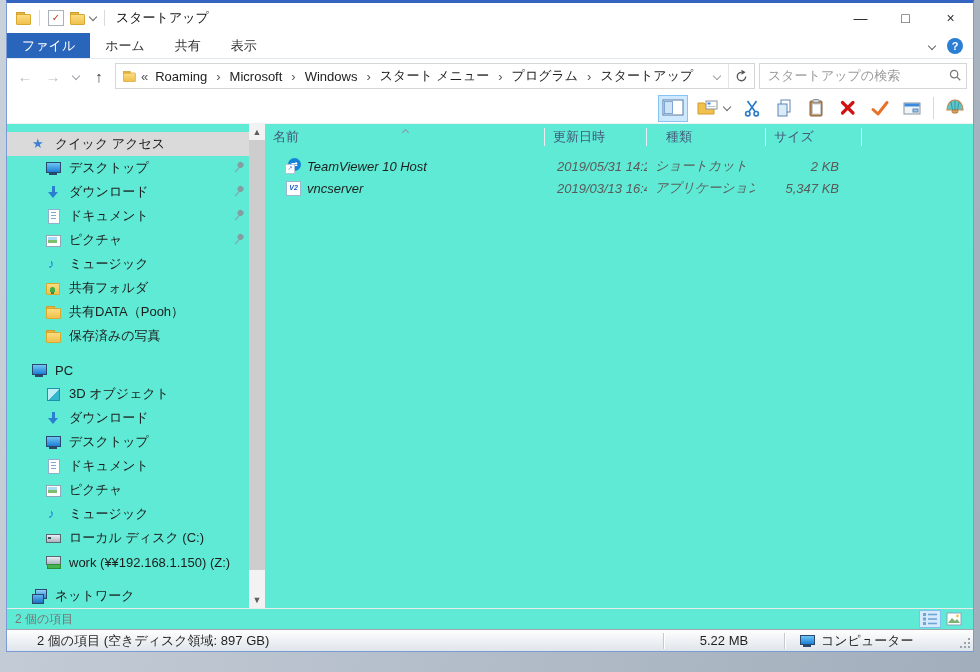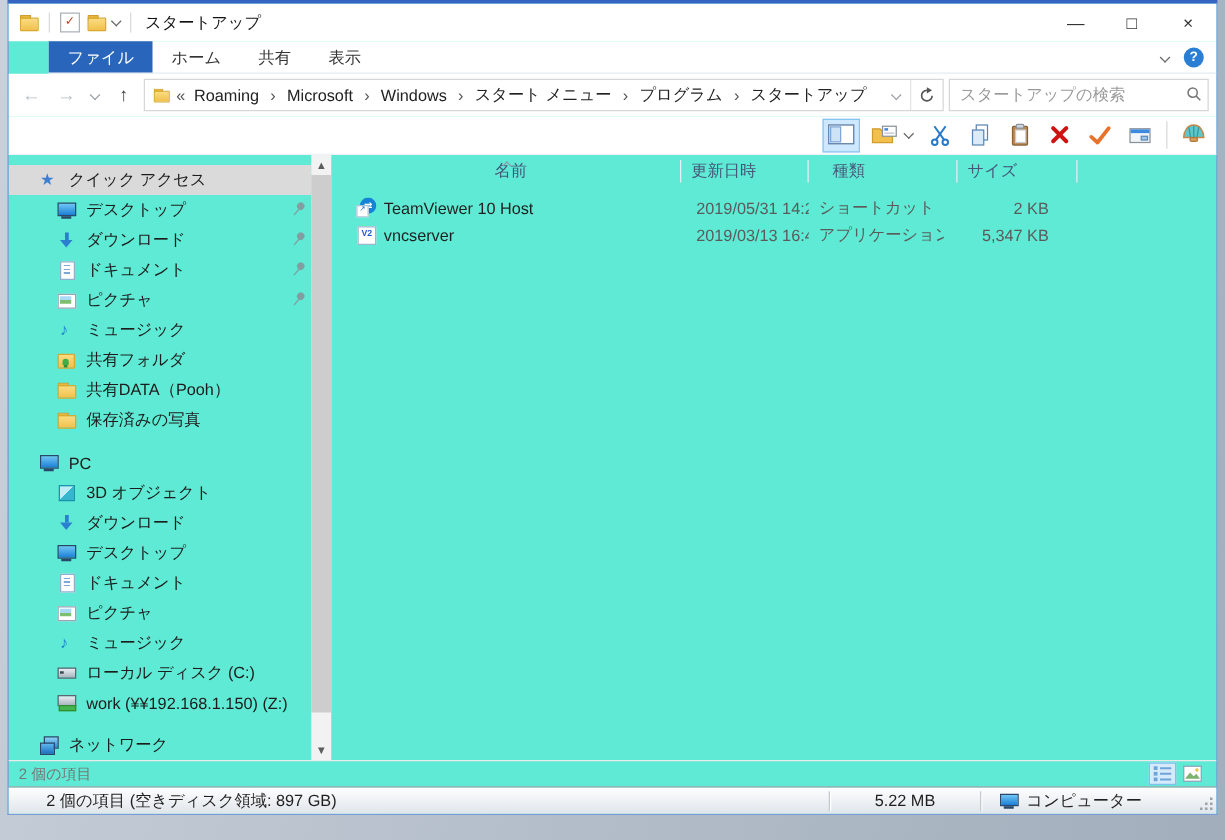--- a/index.html
+++ b/index.html
@@ -14,21 +14,21 @@
   
   .titlebar { height:30px; display:flex; align-items:center; background:#fff; flex:none; }
   .qat { display:flex; align-items:center; gap:5px; padding-left:8px; }
   .qat-sep { width:1px; height:16px; background:#d9d9d9; margin:0 3px; }
   .title-text { margin-left:8px; font-size:13px; color:#111; }
   .win-controls { margin-left:auto; display:flex; height:100%; }
   .win-btn { width:45px; height:100%; display:flex; align-items:center; justify-content:center;
     font-size:14px; color:#333; cursor:default; }
 
   
-  .tabrow { height:26px; display:flex; align-items:stretch; border-bottom:1px solid #e4e9f2; flex:none; background:#fff;margin-left:32px; }
+  .tabrow { height:26px; display:flex; align-items:stretch; border-bottom:1px solid #e4e9f2; flex:none; background:#fff; }
   .tab { padding:0 15px; display:flex; align-items:center; font-size:13px; color:#333; }
   .tab.active { background:#2a65bc; color:#fff; }
   .tabrow-right { margin-left:auto; display:flex; align-items:center; gap:12px; padding-right:10px; }
   .help-circle { width:16px; height:16px; border-radius:50%; background:#2a7fd4; color:#fff;
     font-size:11px; font-weight:bold; display:flex; align-items:center; justify-content:center; }
 
   .chev { display:inline-block; width:6px; height:6px; border-right:1.5px solid #666;
     border-bottom:1.5px solid #666; transform:rotate(45deg); }
   .chev.up { transform:rotate(-135deg); }
 
@@ -73,28 +73,28 @@
   .pinwrap::after { content:""; position:absolute; left:6.5px; top:5px; width:1.5px; height:7px; background:#8a9199; }
 
   .v-scroll { width:16px; flex:none; background:#f2f2f2; display:flex; flex-direction:column; align-items:center; }
   .v-scroll .arrow { height:16px; width:16px; display:flex; align-items:center; justify-content:center; color:#5d5d5d; font-size:9px; flex:none; }
   .v-scroll .thumb { width:100%; background:#cdcdcd; height:430px; flex:none; }
   .v-scroll .track { flex:1; }
 
   .filepane { flex:1; display:flex; flex-direction:column; min-width:0; position:relative; }
   .col-headers { height:26px; display:flex; align-items:center; color:#44597a; flex:none; position:relative; }
   .col-h { padding-left:8px; border-right:1px solid #e8edf4; height:18px; display:flex; align-items:center; white-space:nowrap; }
-  .col-name { width:280px; position:relative;justify-content:center; }
+  .col-name { width:280px; position:relative; }
   .col-date { width:102px; }
   .col-type { width:108px;margin-left:11px; }
   .col-size { width:96px; }
   .sort-chev { position:absolute; left:138px; top:-5px; }
   .sort-chev .chev { border-color:#8b97a8; width:5px; height:5px; }
 
-  .rows { padding-top:5px; }
+  .rows { padding-top:5px;font-style:italic; }
   .file-row { height:22px; display:flex; align-items:center; }
   .cell { white-space:nowrap; overflow:hidden; }
   .cell.name { width:280px; display:flex; align-items:center; gap:6px; padding-left:20px; color:#1f1f1f; }
   .cell.date { width:102px; padding-left:12px; color:#5b5b5b; }
   .cell.type { width:108px; padding-left:8px; color:#5b5b5b; }
   .cell.size { width:96px; text-align:right; padding-right:12px; color:#5b5b5b; }
 
   
   .inner-status { height:21px; border-top:1px solid #ebebeb; display:flex; align-items:center;
     padding:0 8px; color:#777; font-size:12px; flex:none; }

